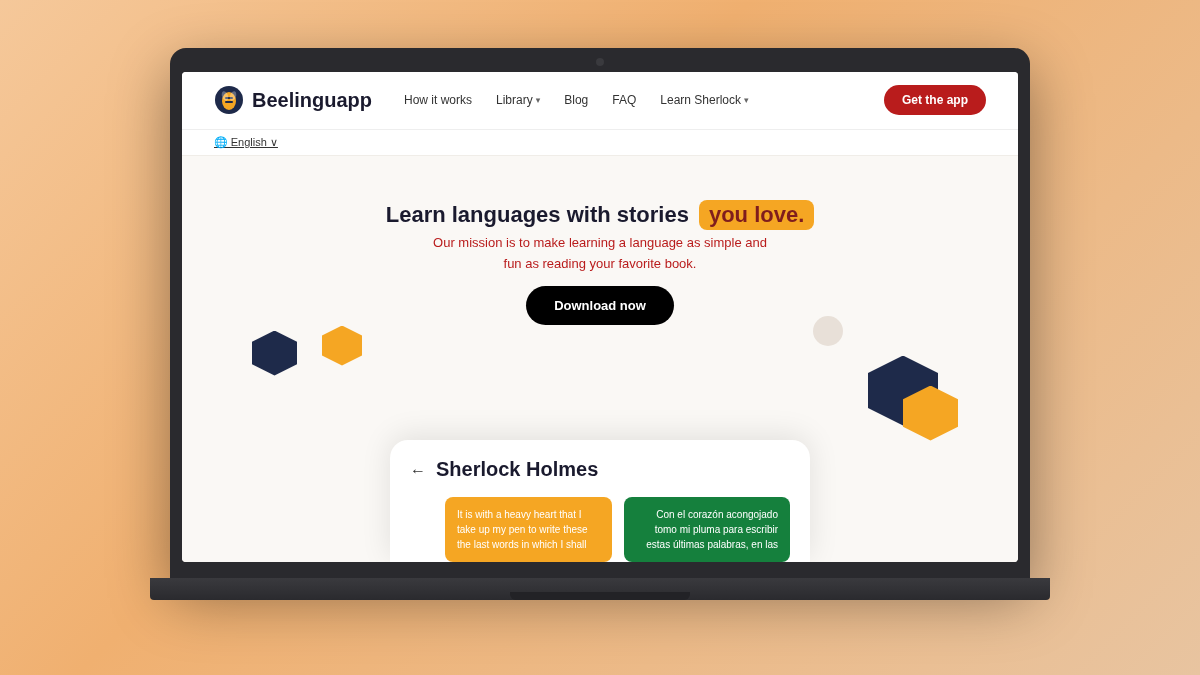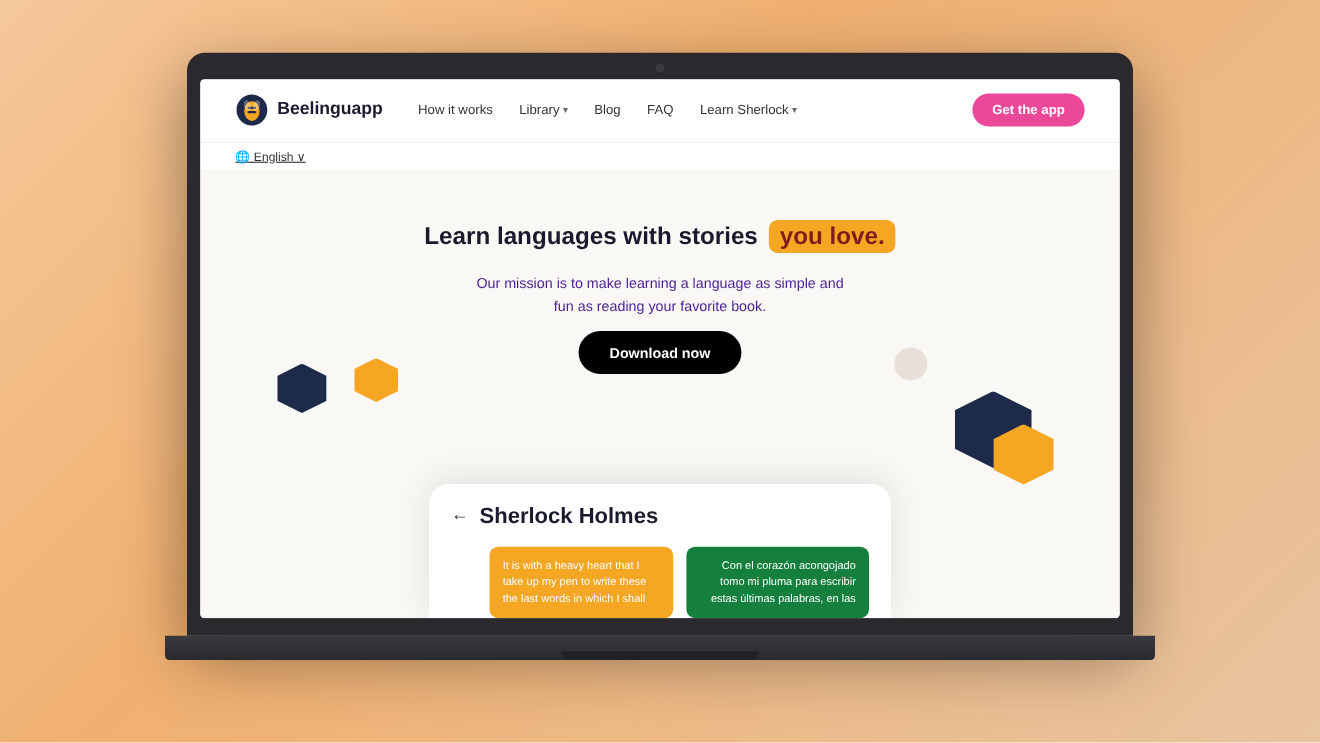--- a/index.html
+++ b/index.html
@@ -96,21 +96,21 @@
       gap: 8px;
       margin-right: 32px;
     }
 
     .nav-logo-icon {
       width: 30px;
       height: 30px;
     }
 
     .nav-logo-text {
-      font-size: 16px;
+      font-size: 20px;
       font-weight: 700;
       color: #1a1a2e;
     }
 
     .nav-links {
       display: flex;
       align-items: center;
       gap: 24px;
       flex: 1;
     }
@@ -124,21 +124,21 @@
       gap: 3px;
       white-space: nowrap;
     }
 
     .nav-link .chevron {
       font-size: 9px;
       color: #666;
     }
 
     .nav-cta {
-      background: #ec4899;
+      background: #b91c1c;
       color: #fff;
       border: none;
       border-radius: 20px;
       padding: 8px 18px;
       font-size: 12px;
       font-weight: 600;
       cursor: pointer;
       white-space: nowrap;
     }
 
@@ -187,23 +187,23 @@
     }
 
     .hero-headline-highlight {
       background: #f5a623;
       color: #7f1d1d;
       border-radius: 8px;
       padding: 2px 10px;
     }
 
     .hero-subtext {
-      margin-top: 18px;
+      margin-top: 3px;
       font-size: 13px;
-      color: #4c1d95;
+      color: #b91c1c;
       text-align: center;
       line-height: 1.6;
       max-width: 340px;
     }
 
     .hero-download-btn {
       margin-top: 12px;
       background: #000000;
       color: #fff;
       border: none;

